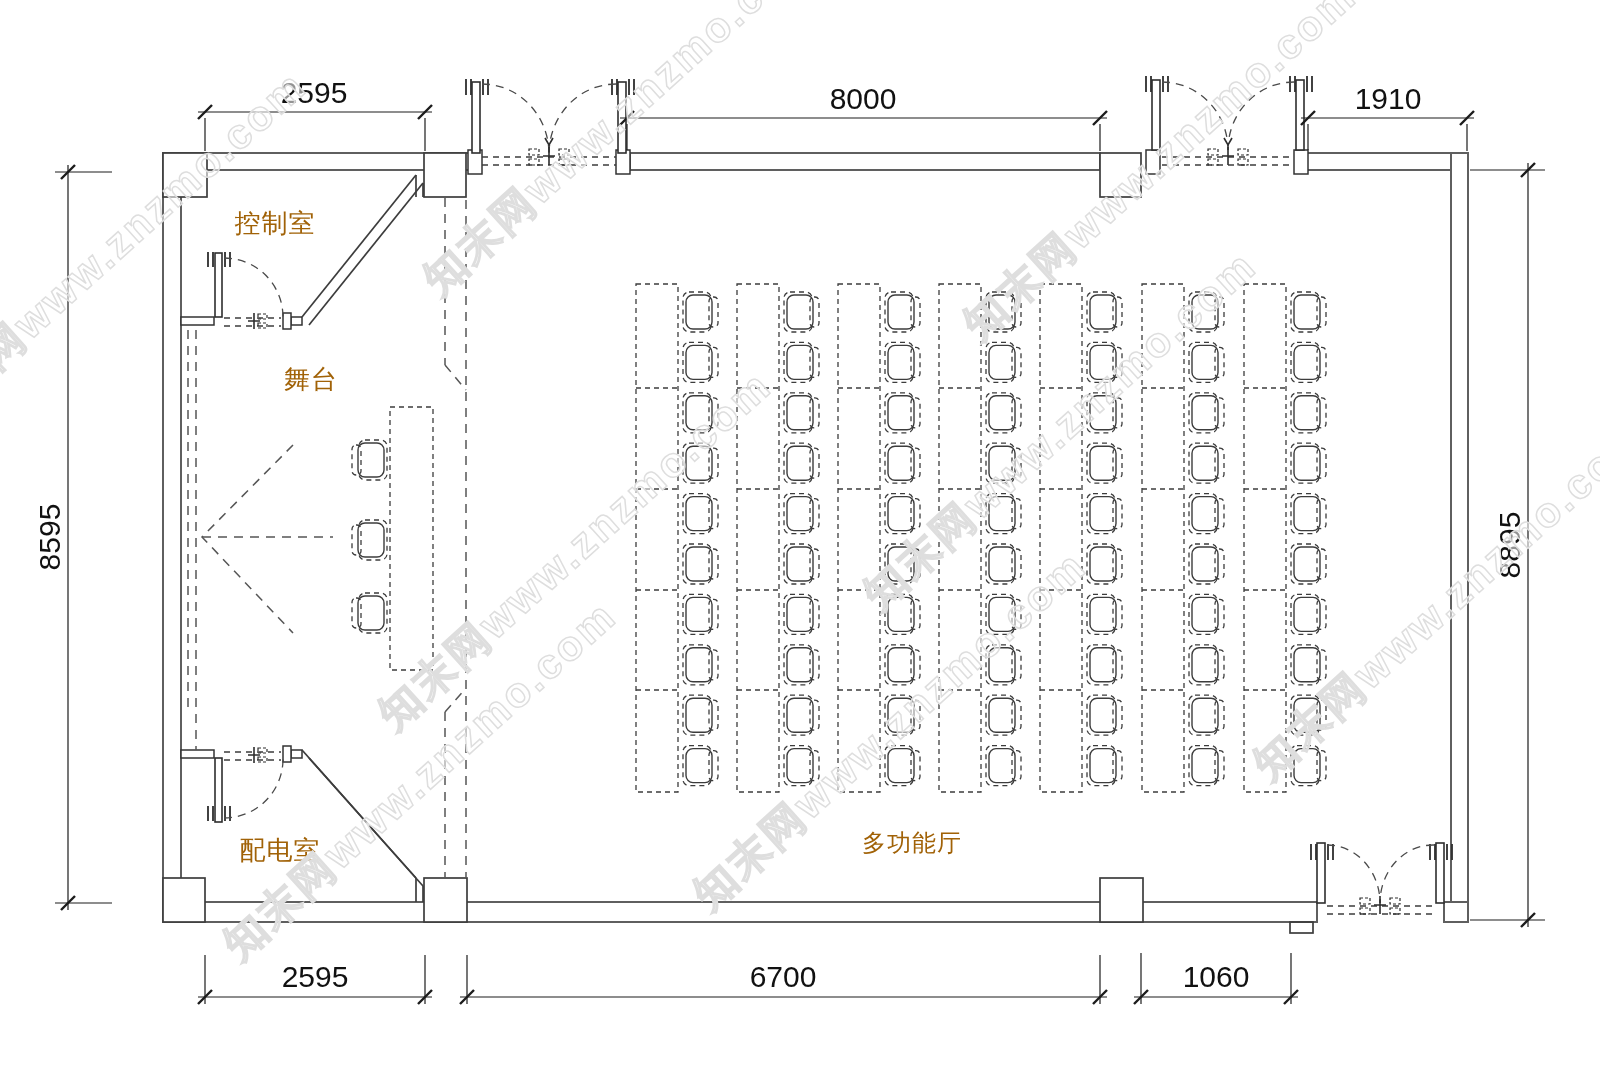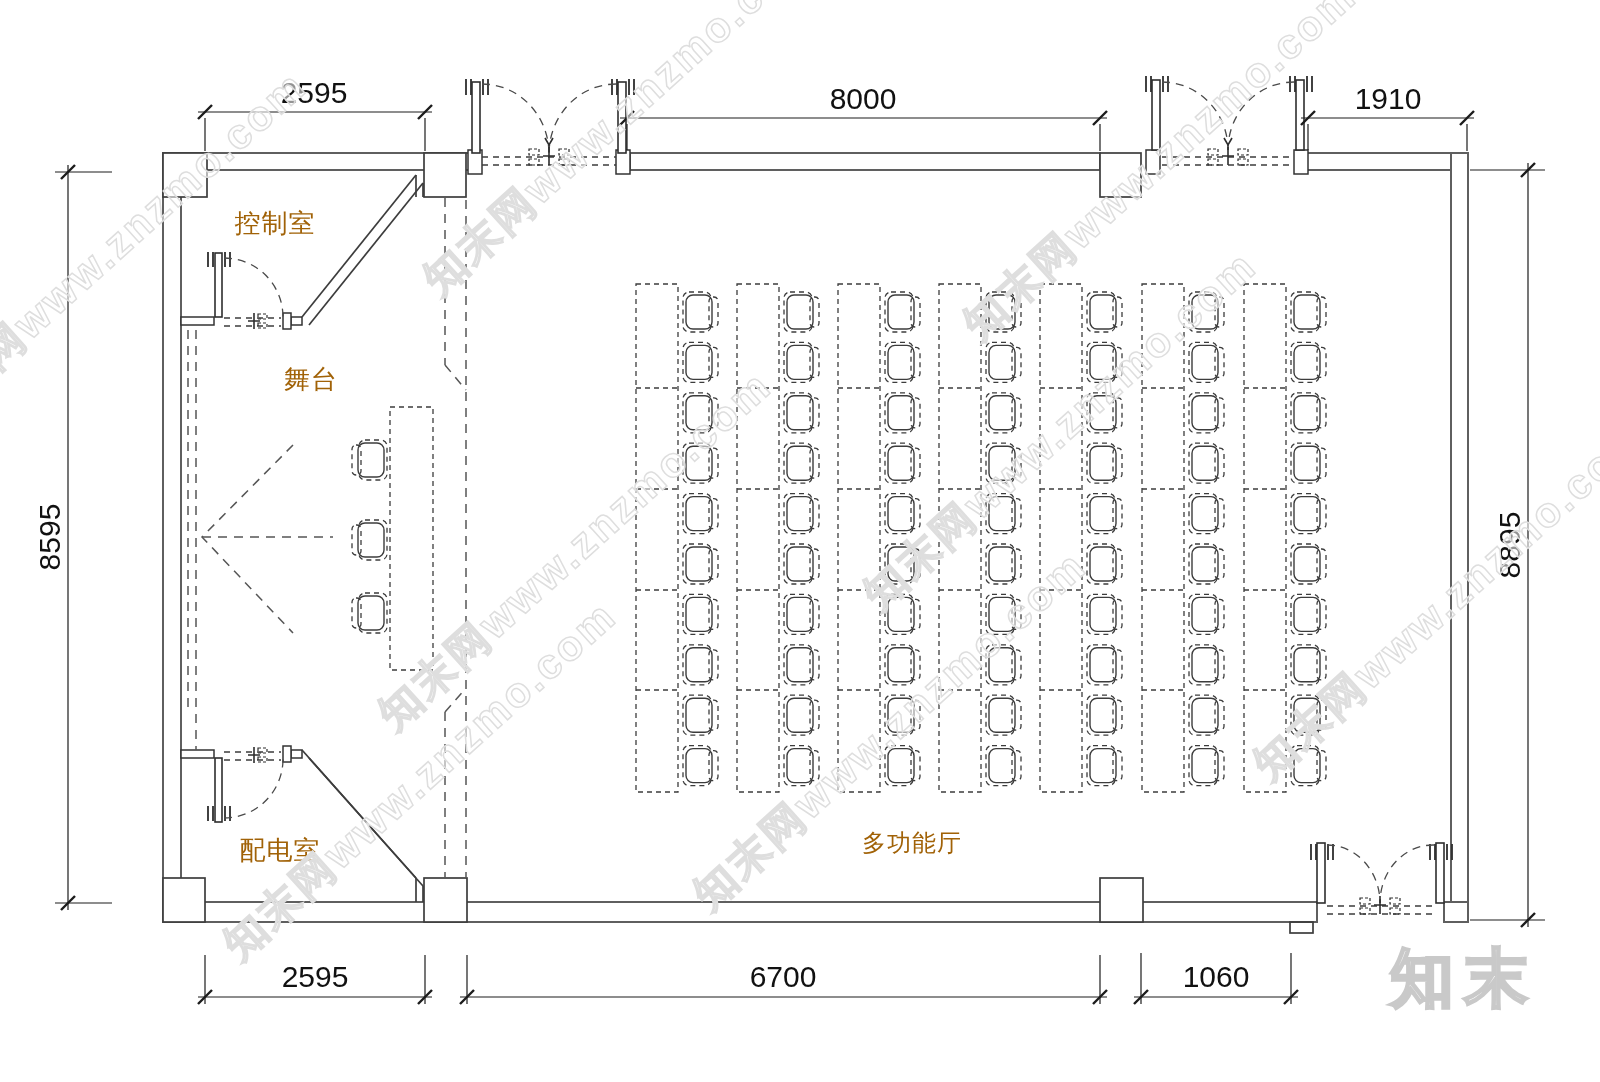--- a/index.html
+++ b/index.html
@@ -515,14 +515,13 @@
 
   <div class="wm" style="left:110px;  top:250px;">知末网www.znzmo.com</div>
   <div class="wm" style="left:620px;  top:115px;">知末网www.znzmo.com</div>
   <div class="wm" style="left:1160px; top:160px;">知末网www.znzmo.com</div>
   <div class="wm" style="left:575px;  top:550px;">知末网www.znzmo.com</div>
   <div class="wm" style="left:1060px; top:430px;">知末网www.znzmo.com</div>
   <div class="wm" style="left:1450px; top:600px;">知末网www.znzmo.com</div>
   <div class="wm" style="left:420px;  top:780px;">知末网www.znzmo.com</div>
   <div class="wm" style="left:890px;  top:730px;">知末网www.znzmo.com</div>
 
-  <div class="logo" style="left:1390px; top:935px;">知末</div>
 </div>
 
 </body></html>

